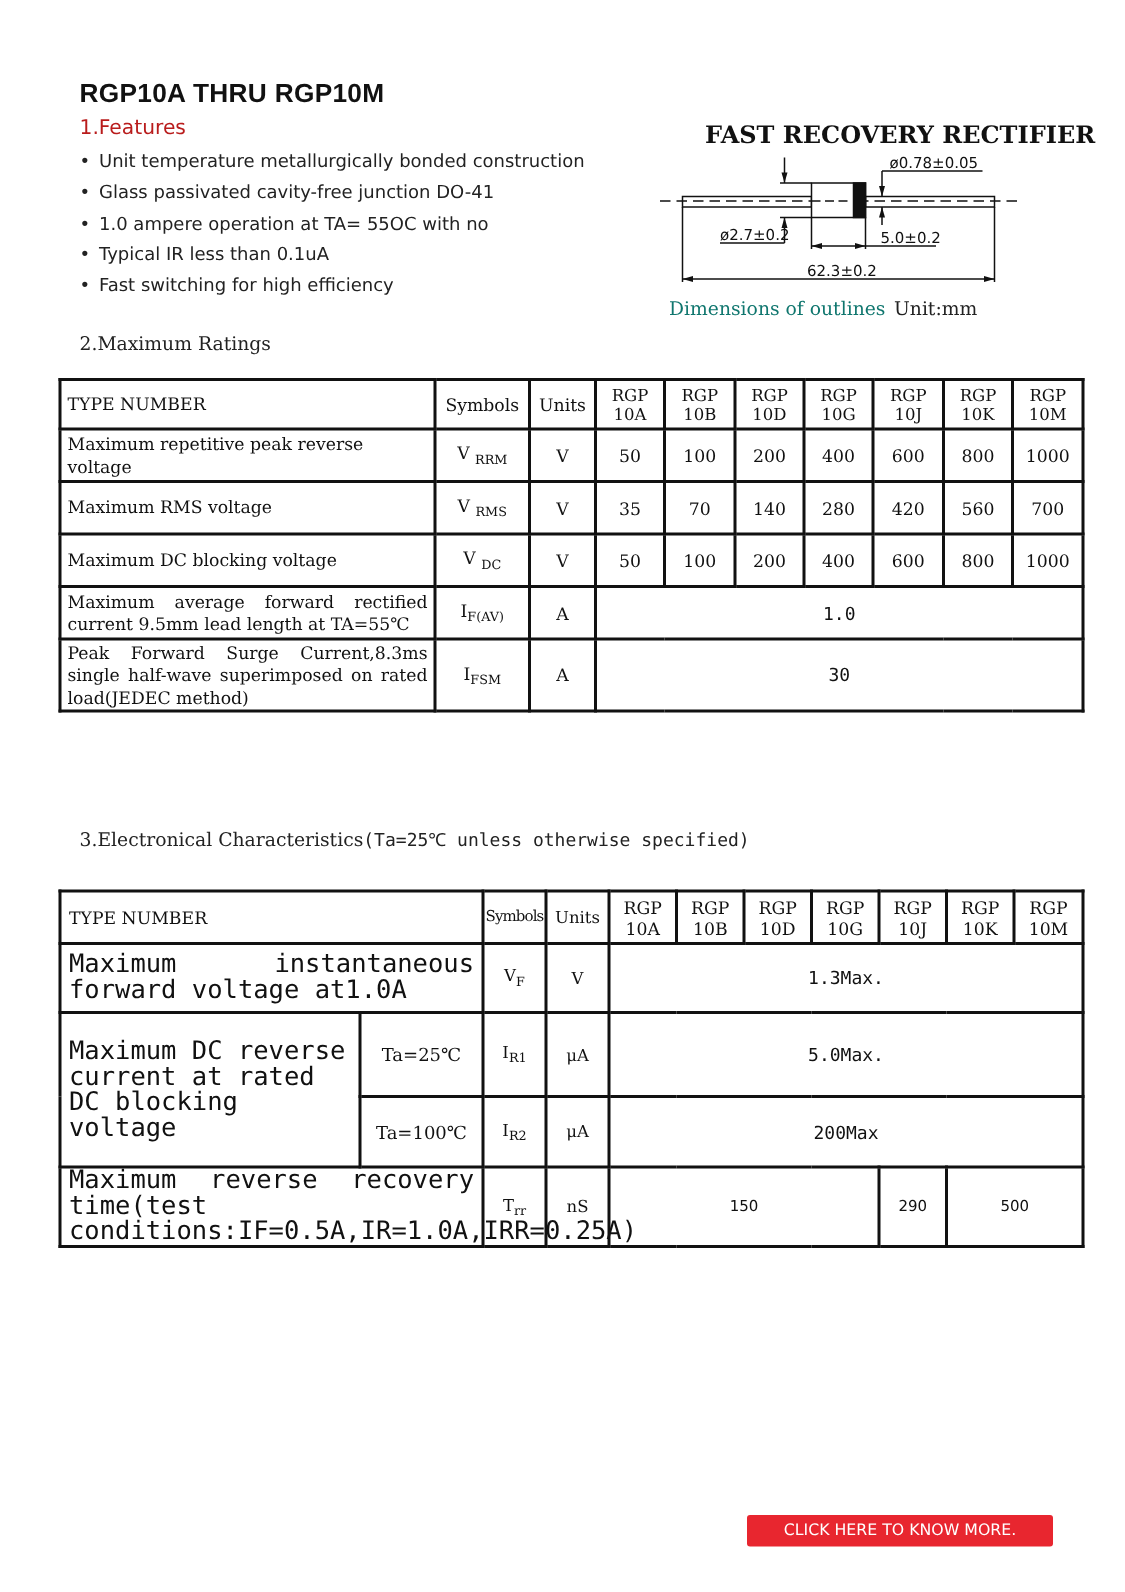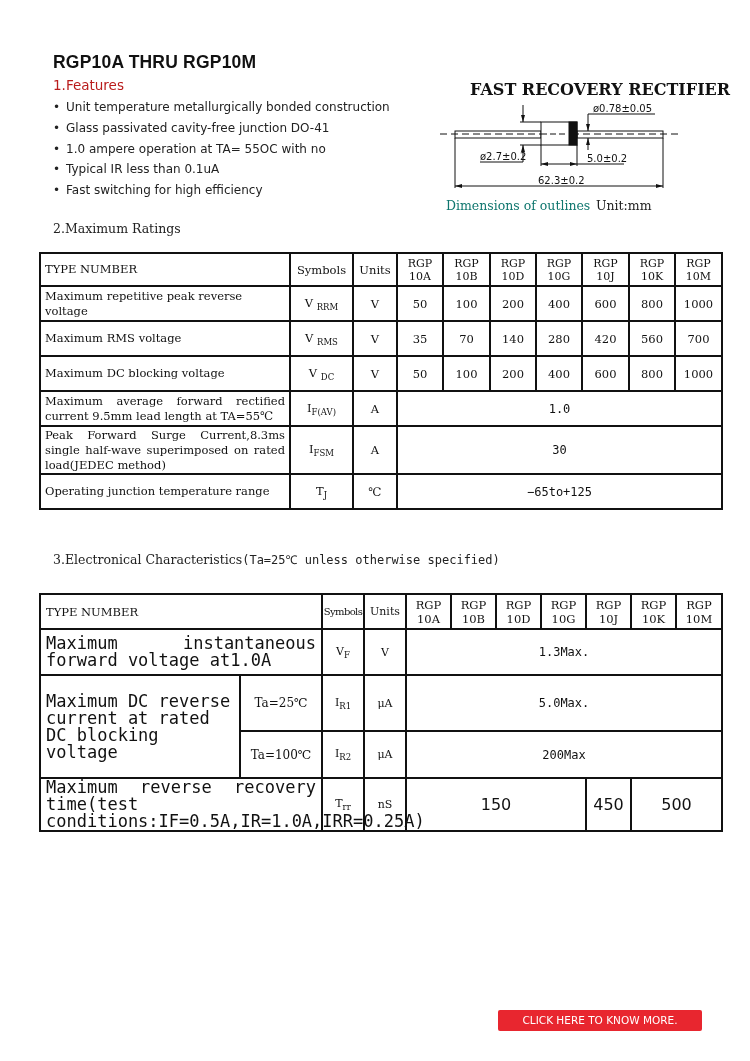--- a/index.html
+++ b/index.html
@@ -34,21 +34,21 @@
 
   .t2 { left: 39px; top: 593px; width: 682px; font-family: "DejaVu Sans Mono", monospace; }
   .t2 td { font-size: 17px; }
   .t2 td.desc { text-align: left; line-height: 17px; padding: 0 5px; }
   .t2 td.desc.just { text-align: justify; text-align-last: left; }
   .t2 td.hdr { font-family: "DejaVu Serif", serif; font-size: 11.5px; text-align: left; padding-left: 5px; }
   .t2 td.sym { font-family: "DejaVu Serif", serif; font-size: 11px; padding: 0; }
   .t2 td.sym.small { font-size: 10px; letter-spacing: -0.6px; }
   .t2 td.rgp { font-family: "DejaVu Serif", serif; font-size: 11.5px; line-height: 14px; padding: 0; }
   .t2 td.span { font-size: 12px; border-radius: 21px; }
-  .t2 td.span.sans { font-family: "DejaVu Sans", sans-serif; font-size: 16px; }
+  .t2 td.span.sans { font-family: "DejaVu Sans", sans-serif; font-size: 10px; }
 
   .cta { left: 498px; top: 1010px; width: 204px; height: 21px; background: #e8262f; border-radius: 2px; color: #ffffff; font-family: "DejaVu Sans", sans-serif; font-size: 10.5px; text-align: center; line-height: 21px; cursor: pointer; }
 </style>
 </head>
 <body>
 
 <div class="abs title">RGP10A THRU RGP10M</div>
 <div class="abs sec1">1.Features</div>
 
 <ul class="abs features">
@@ -181,26 +181,20 @@
     <td><span>I</span><span class="sub">F(AV)</span></td>
     <td>A</td>
     <td colspan="7" class="span">1.0</td>
   </tr>
   <tr style="height:48px">
     <td class="desc just">Peak Forward Surge Current,8.3ms single half-wave superimposed on rated load(JEDEC method)</td>
     <td><span>I</span><span class="sub">FSM</span></td>
     <td>A</td>
     <td colspan="7" class="span">30</td>
   </tr>
-  <tr style="height:35px">
-    <td class="desc">Operating junction temperature range</td>
-    <td><span>T</span><span class="sub">J</span></td>
-    <td>℃</td>
-    <td colspan="7" class="span">−65to+125</td>
-  </tr>
 </tbody>
   </table>
 
 <div class="abs sec3"><span>3.Electronical Characteristics</span><span class="mono">(Ta=25℃ unless otherwise specified)</span></div>
 
 <table class="t2">
   <colgroup>
     <col style="width:200px">
       <col style="width:82px">
       <col style="width:42px">
@@ -243,19 +237,19 @@
     <td class="sym" style="font-size:12px">Ta=100℃</td>
     <td class="sym"><span>I</span><span class="sub">R2</span></td>
     <td class="sym">μA</td>
     <td colspan="7" class="span">200Max</td>
   </tr>
   <tr style="height:47px">
     <td colspan="2" class="desc just">Maximum reverse recovery time(test conditions:IF=0.5A,IR=1.0A,IRR=0.25A)</td>
     <td class="sym"><span>T</span><span class="sub">rr</span></td>
     <td class="sym">nS</td>
     <td colspan="4" class="span sans">150</td>
-    <td colspan="1" class="span sans">450</td>
+    <td colspan="1" class="span sans">290</td>
     <td colspan="2" class="span sans">500</td>
   </tr>
 </tbody>
   </table>
 
 <div class="abs cta" style="background: rgb(232, 38, 47);">CLICK HERE TO KNOW MORE.</div>
 
 </body></html>

